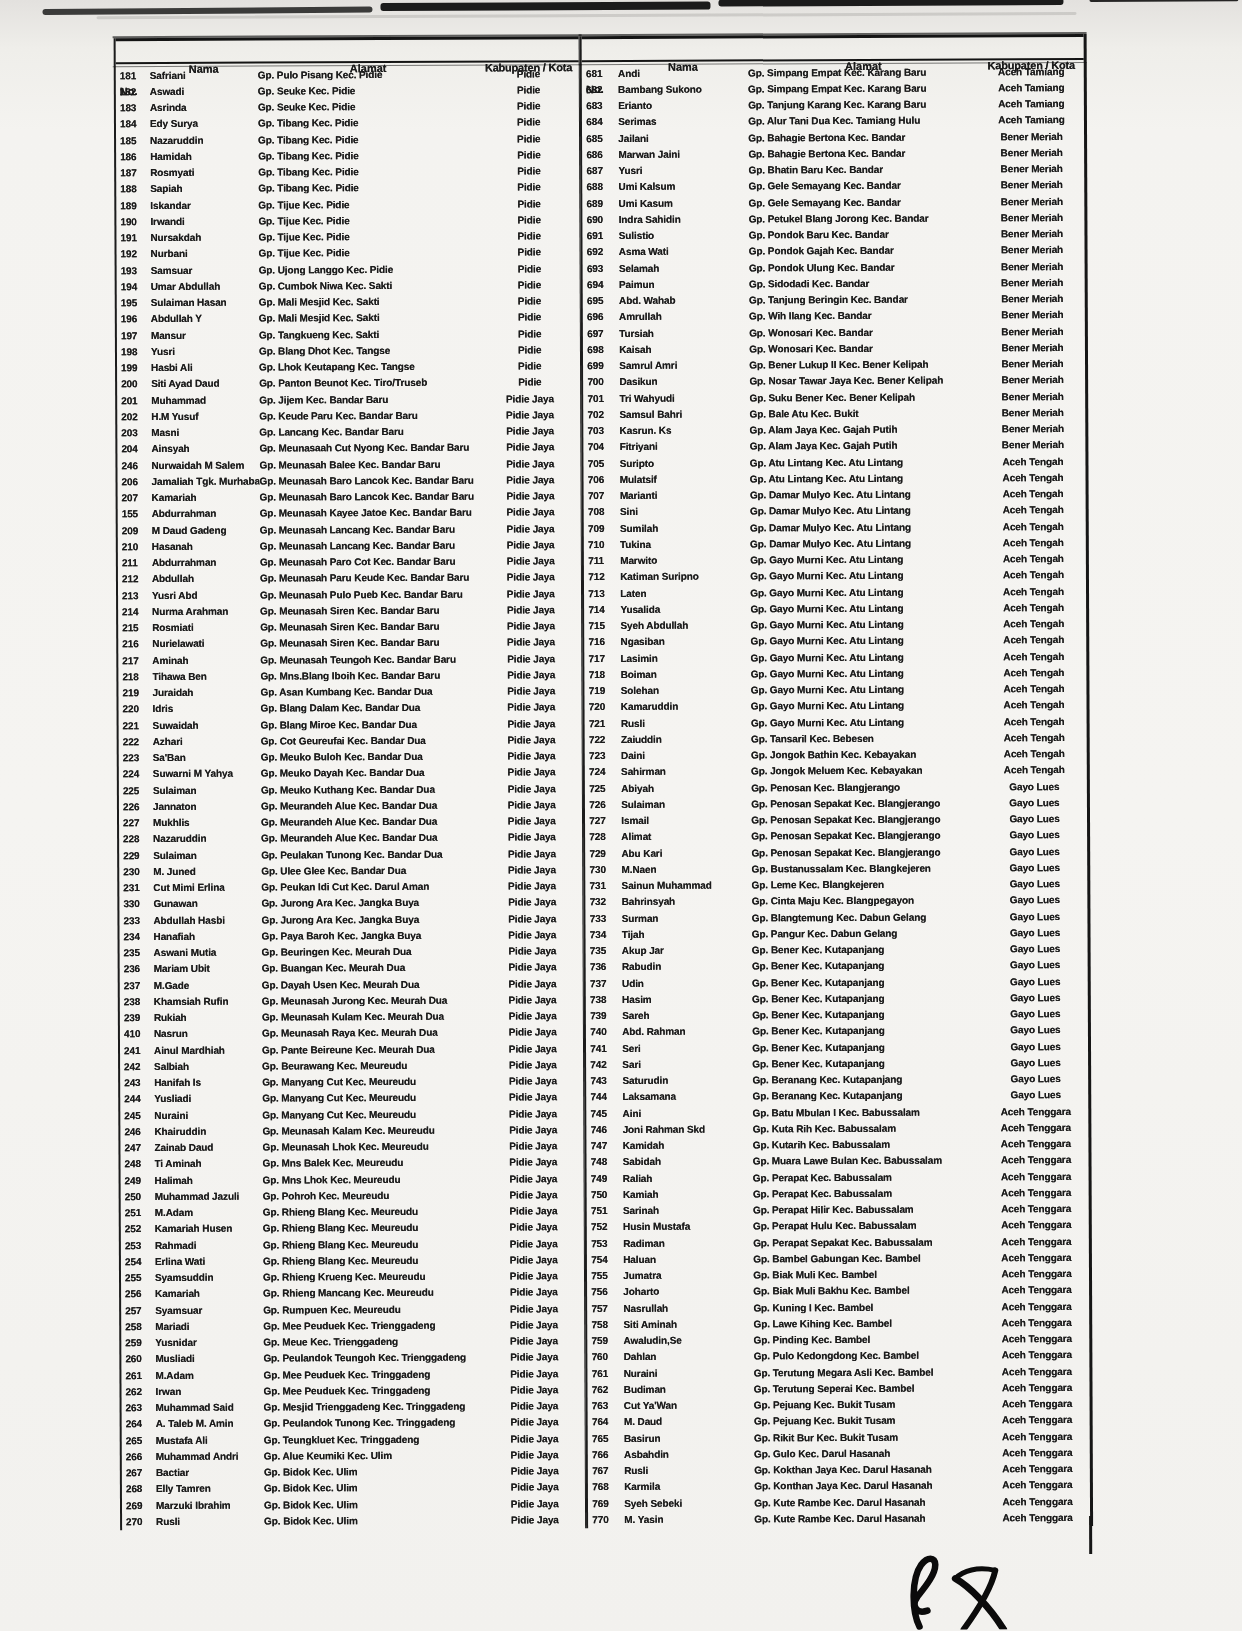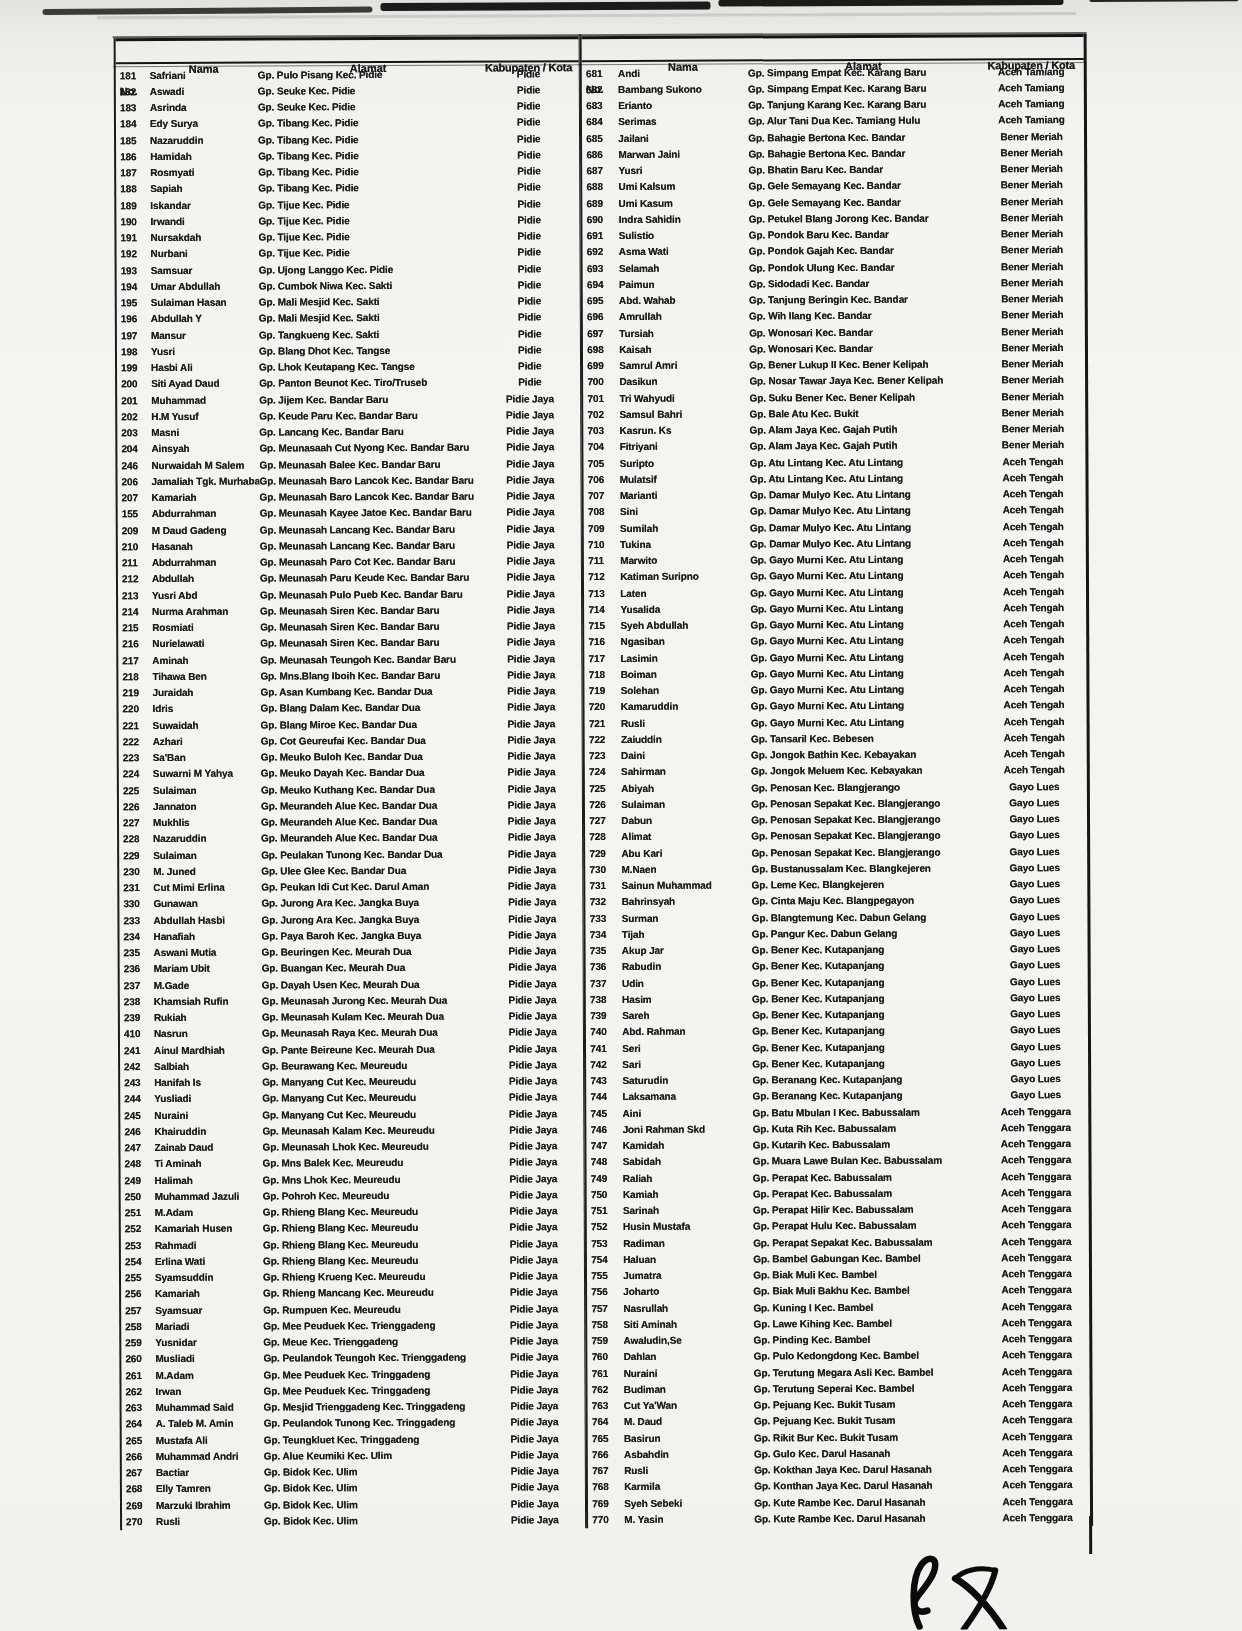--- a/index.html
+++ b/index.html
@@ -927,21 +927,21 @@
             <span class="c-kab">Gayo Lues</span>
           </div>
           <div class="trow">
             <span class="c-no">726</span>
             <span class="c-nama">Sulaiman</span>
             <span class="c-alamat">Gp. Penosan Sepakat Kec. Blangjerango</span>
             <span class="c-kab">Gayo Lues</span>
           </div>
           <div class="trow">
             <span class="c-no">727</span>
-            <span class="c-nama">Dabun</span>
+            <span class="c-nama">Ismail</span>
             <span class="c-alamat">Gp. Penosan Sepakat Kec. Blangjerango</span>
             <span class="c-kab">Gayo Lues</span>
           </div>
           <div class="trow">
             <span class="c-no">728</span>
             <span class="c-nama">Alimat</span>
             <span class="c-alamat">Gp. Penosan Sepakat Kec. Blangjerango</span>
             <span class="c-kab">Gayo Lues</span>
           </div>
           <div class="trow">

